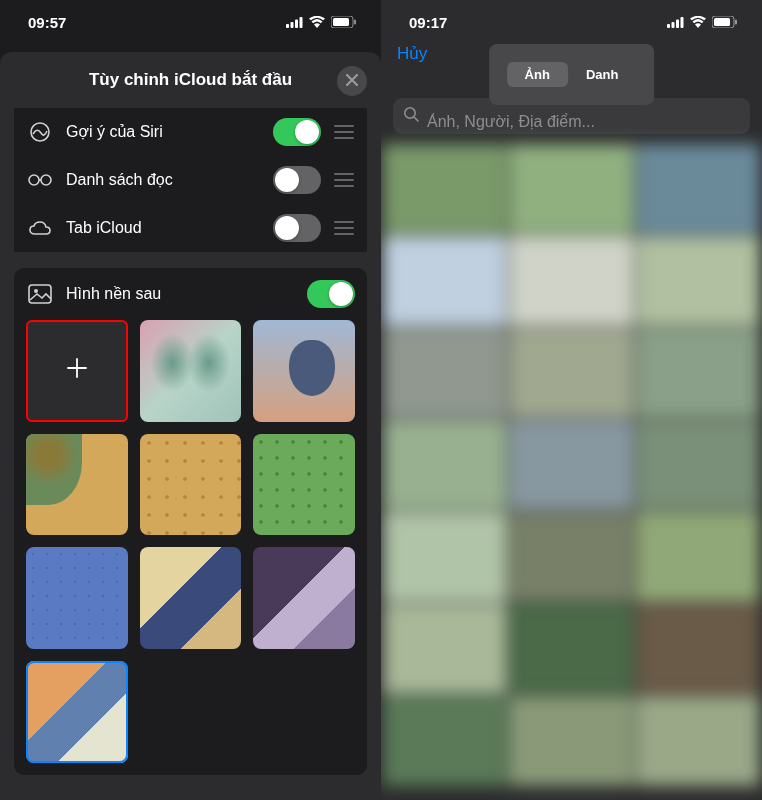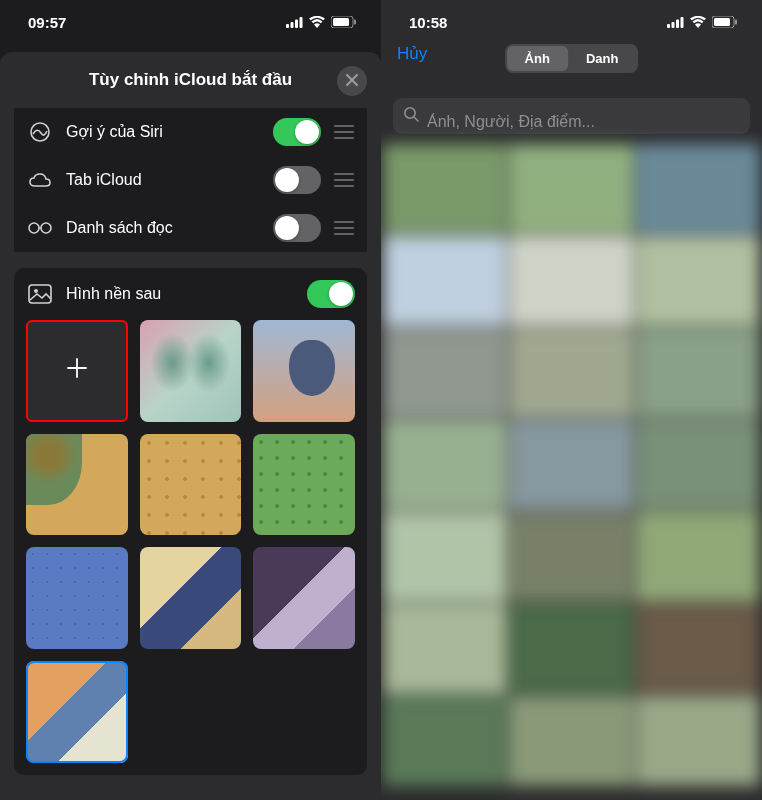--- a/index.html
+++ b/index.html
@@ -174,21 +174,21 @@
     position: relative;
   }
   .cancel-btn { color: #0a84ff; font-size: 17px; cursor: pointer; }
   .segmented {
     position: absolute;
     left: 50%;
     transform: translateX(-50%);
     display: flex;
     background: #48484a;
     border-radius: 8px;
-    padding: 2px;
+    padding: 18px;
   }
   .seg-item {
     padding: 5px 18px;
     font-size: 13px;
     font-weight: 600;
     color: #fff;
     border-radius: 6px;
     cursor: pointer;
   }
   .seg-item.active { background: #636366; }
@@ -278,43 +278,43 @@
             <div class="toggle-knob"></div>
           </div>
         <div class="drag-handle">
             <span></span>
             <span></span>
             <span></span>
           </div>
       </div>
       <div class="setting-row">
         <span class="setting-icon">
-            <svg width="24" height="16" viewBox="0 0 24 16">
-              <path d="M7 14 Q2 14 2 10 Q2 6 6 6 Q7 2 12 2 Q17 2 18 7 Q22 7 22 10.5 Q22 14 18 14 Z" stroke="#d0d0d3" stroke-width="1.6" fill="none"></path>
-            </svg>
-          </span>
-        <span class="setting-label">Tab iCloud</span>
-        <div class="toggle off">
-            <div class="toggle-knob"></div>
-          </div>
-        <div class="drag-handle">
-            <span></span>
-            <span></span>
-            <span></span>
-          </div>
-      </div>
-      <div class="setting-row">
-        <span class="setting-icon">
             <svg width="24" height="14" viewBox="0 0 24 14">
               <circle cx="6" cy="7" r="5" stroke="#d0d0d3" stroke-width="1.6" fill="none"></circle>
               <circle cx="18" cy="7" r="5" stroke="#d0d0d3" stroke-width="1.6" fill="none"></circle>
               <path d="M11 7 L13 7" stroke="#d0d0d3" stroke-width="1.6"></path>
             </svg>
           </span>
         <span class="setting-label">Danh sách đọc</span>
+        <div class="toggle off">
+            <div class="toggle-knob"></div>
+          </div>
+        <div class="drag-handle">
+            <span></span>
+            <span></span>
+            <span></span>
+          </div>
+      </div>
+      <div class="setting-row">
+        <span class="setting-icon">
+            <svg width="24" height="16" viewBox="0 0 24 16">
+              <path d="M7 14 Q2 14 2 10 Q2 6 6 6 Q7 2 12 2 Q17 2 18 7 Q22 7 22 10.5 Q22 14 18 14 Z" stroke="#d0d0d3" stroke-width="1.6" fill="none"></path>
+            </svg>
+          </span>
+        <span class="setting-label">Tab iCloud</span>
         <div class="toggle off">
             <div class="toggle-knob"></div>
           </div>
         <div class="drag-handle">
             <span></span>
             <span></span>
             <span></span>
           </div>
       </div>
     </div>
@@ -348,21 +348,21 @@
         <div class="wp-tile wp-geo-1"></div>
         <div class="wp-tile wp-geo-2"></div>
         <div class="wp-tile wp-geo-3 wp-selected"></div>
       </div>
     </div>
   </div>
 </div>
 
 <div class="screen right">
   <div class="status-bar">
-    <span>10:58</span>
+    <span>09:17</span>
     <div class="status-right">
       <span><svg width="17" height="11" viewBox="0 0 17 11">
             <rect x="0" y="7" width="3" height="4" fill="#fff" rx="1"></rect>
             <rect x="4.5" y="5" width="3" height="6" fill="#fff" rx="1"></rect>
             <rect x="9" y="2.5" width="3" height="8.5" fill="#fff" rx="1"></rect>
             <rect x="13.5" y="0" width="3" height="11" fill="#fff" rx="1"></rect>
           </svg></span>
       <span><svg width="16" height="12" viewBox="0 0 16 12">
             <path d="M8 12 L5 8.5 Q8 6 11 8.5 Z M2.5 5.5 Q8 0.5 13.5 5.5 L11.8 7.2 Q8 4 4.2 7.2 Z M0 2.5 Q8 -3 16 2.5 L14.2 4.2 Q8 -0.8 1.8 4.2 Z" fill="#fff"></path>
           </svg></span>

